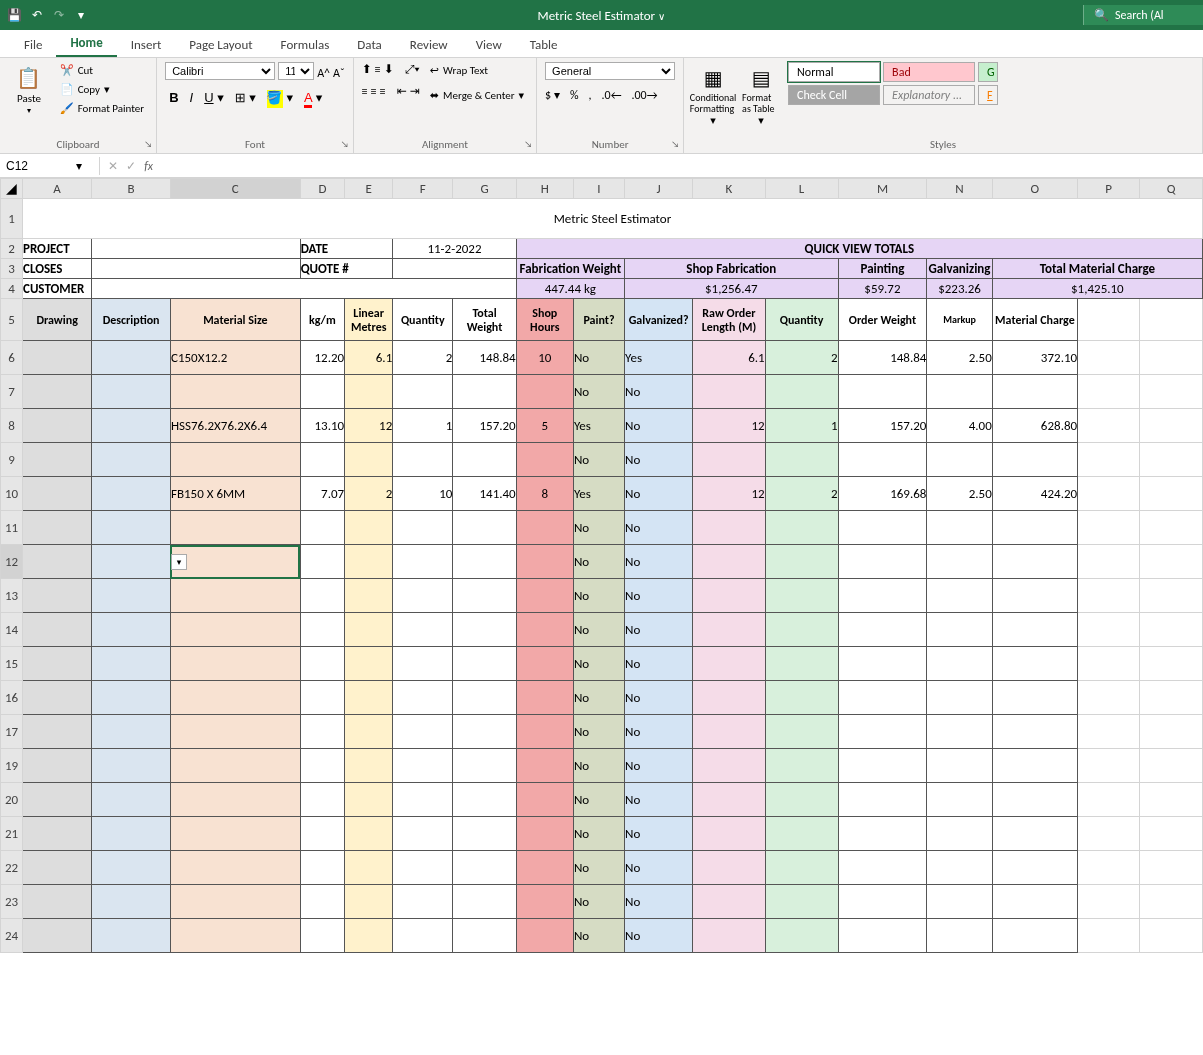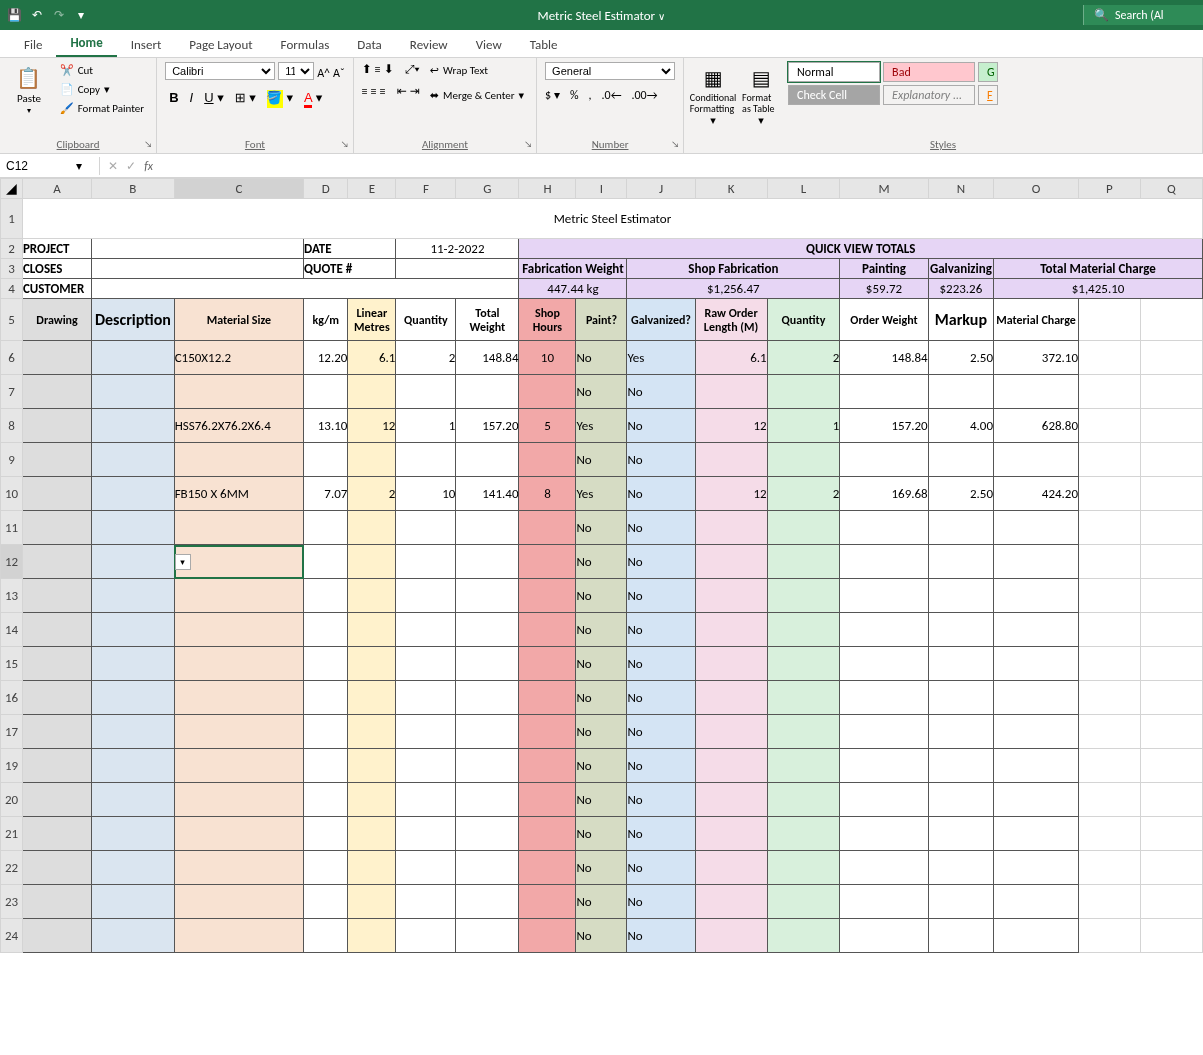--- a/index.html
+++ b/index.html
@@ -15,21 +15,21 @@
     
     
     .menu-tabs { background: #fff; border-bottom: 1px solid #d4d4d4; height: 28px; display: flex; align-items: flex-end; padding-left: 10px; }
     .menu-tab { padding: 5px 14px; cursor: pointer; font-size: 13px; color: #444; }
     .menu-tab.active { border-bottom: 2px solid #217346; color: #217346; font-weight: 600; }
     
     
     .ribbon { background: #f3f2f1; border-bottom: 1px solid #d4d4d4; display: flex; height: 96px; }
     .ribbon-group { border-right: 1px solid #d4d4d4; padding: 4px 8px 2px 8px; display: flex; flex-direction: column; position: relative; }
     .ribbon-group-content { display: flex; flex: 1; align-items: flex-start; gap: 6px; }
-    .ribbon-group-label { text-align: center; font-size: 11px; color: #666; padding-top: 2px; position: relative; text-decoration: underline; }
+    .ribbon-group-label { text-align: center; font-size: 11px; color: #666; padding-top: 2px; position: relative; }
     .ribbon-group-label .launcher { position: absolute; right: -4px; top: 2px; font-size: 9px; color: #666; cursor: pointer; }
     .ribbon-btn-large { display: flex; flex-direction: column; align-items: center; justify-content: center; width: 42px; cursor: pointer; padding: 4px 2px; font-size: 11px; }
     .ribbon-btn-large .icon { font-size: 20px; margin-bottom: 2px; }
     .ribbon-btn-small { display: flex; align-items: center; gap: 4px; cursor: pointer; padding: 2px 4px; font-size: 11px; }
     .ribbon-col { display: flex; flex-direction: column; gap: 2px; }
     .ribbon-row { display: flex; align-items: flex-end; gap: 3px; }
     select.ribbon-select { border: 1px solid #ababab; font-size: 11px; padding: 1px 2px; background: #fff; }
     .font-btns button { border: none; background: none; cursor: pointer; padding: 2px 4px; font-size: 13px; }
     .style-box { border: 1px solid #ababab; padding: 2px 8px; font-size: 12px; min-width: 92px; cursor: pointer; }
     .style-normal { background: #fff; }
@@ -294,33 +294,33 @@
           <td class="cell thick-border" colspan="6" style="height: 20px;"></td>
           <td class="cell txt-center bg-purple thick-border" colspan="2" style="height: 20px;">447.44 kg</td>
           <td class="cell txt-center bg-purple thick-border" colspan="3" style="height: 20px;">$1,256.47</td>
           <td class="cell txt-center bg-purple thick-border" colspan="1" style="height: 20px;">$59.72</td>
           <td class="cell txt-center bg-purple thick-border" colspan="1" style="height: 20px;">$223.26</td>
           <td class="cell txt-center bg-purple thick-border" colspan="3" style="height: 20px;">$1,425.10</td>
         </tr>
         <tr>
           <th class="row-header">5</th>
           <td class="cell hdr-bold txt-center thick-border bg-gray" colspan="1" style="height: 42px; font-size: 12px;">Drawing</td>
-          <td class="cell hdr-bold txt-center thick-border bg-lightblue" colspan="1" style="height: 42px; font-size: 16px;">Description</td>
+          <td class="cell hdr-bold txt-center thick-border bg-lightblue" colspan="1" style="height: 42px; font-size: 12px;">Description</td>
           <td class="cell hdr-bold txt-center thick-border bg-peach" colspan="1" style="height: 42px; font-size: 12px;">Material Size</td>
           <td class="cell hdr-bold txt-center thick-border " colspan="1" style="height: 42px; font-size: 12px;">kg/m</td>
           <td class="cell hdr-bold txt-center thick-border bg-yellow" colspan="1" style="height: 42px; font-size: 12px;">Linear Metres</td>
           <td class="cell hdr-bold txt-center thick-border " colspan="1" style="height: 42px; font-size: 12px;">Quantity</td>
           <td class="cell hdr-bold txt-center thick-border " colspan="1" style="height: 42px; font-size: 12px;">Total Weight</td>
           <td class="cell hdr-bold txt-center thick-border bg-pink" colspan="1" style="height: 42px; font-size: 12px;">Shop Hours</td>
           <td class="cell hdr-bold txt-center thick-border bg-olive" colspan="1" style="height: 42px; font-size: 12px;">Paint?</td>
           <td class="cell hdr-bold txt-center thick-border bg-blue" colspan="1" style="height: 42px; font-size: 12px;">Galvanized?</td>
           <td class="cell hdr-bold txt-center thick-border bg-lightpink" colspan="1" style="height: 42px; font-size: 12px;">Raw Order Length (M)</td>
           <td class="cell hdr-bold txt-center thick-border bg-green" colspan="1" style="height: 42px; font-size: 12px;">Quantity</td>
           <td class="cell hdr-bold txt-center thick-border " colspan="1" style="height: 42px; font-size: 12px;">Order Weight</td>
-          <td class="cell hdr-bold txt-center thick-border " colspan="1" style="height: 42px; font-size: 16px;">Markup</td>
+          <td class="cell hdr-bold txt-center thick-border " colspan="1" style="height: 42px; font-size: 10px;">Markup</td>
           <td class="cell hdr-bold txt-center thick-border " colspan="1" style="height: 42px; font-size: 12px;">Material Charge</td>
           <td class="cell " colspan="1"></td>
           <td class="cell " colspan="1"></td>
         </tr>
         <tr>
           <th class="row-header">6</th>
           <td class="cell bg-gray thick-border" colspan="1"></td>
           <td class="cell bg-lightblue thick-border" colspan="1"></td>
           <td class="cell bg-peach thick-border txt-left" colspan="1">C150X12.2</td>
           <td class="cell thick-border txt-right" colspan="1">12.20</td>

